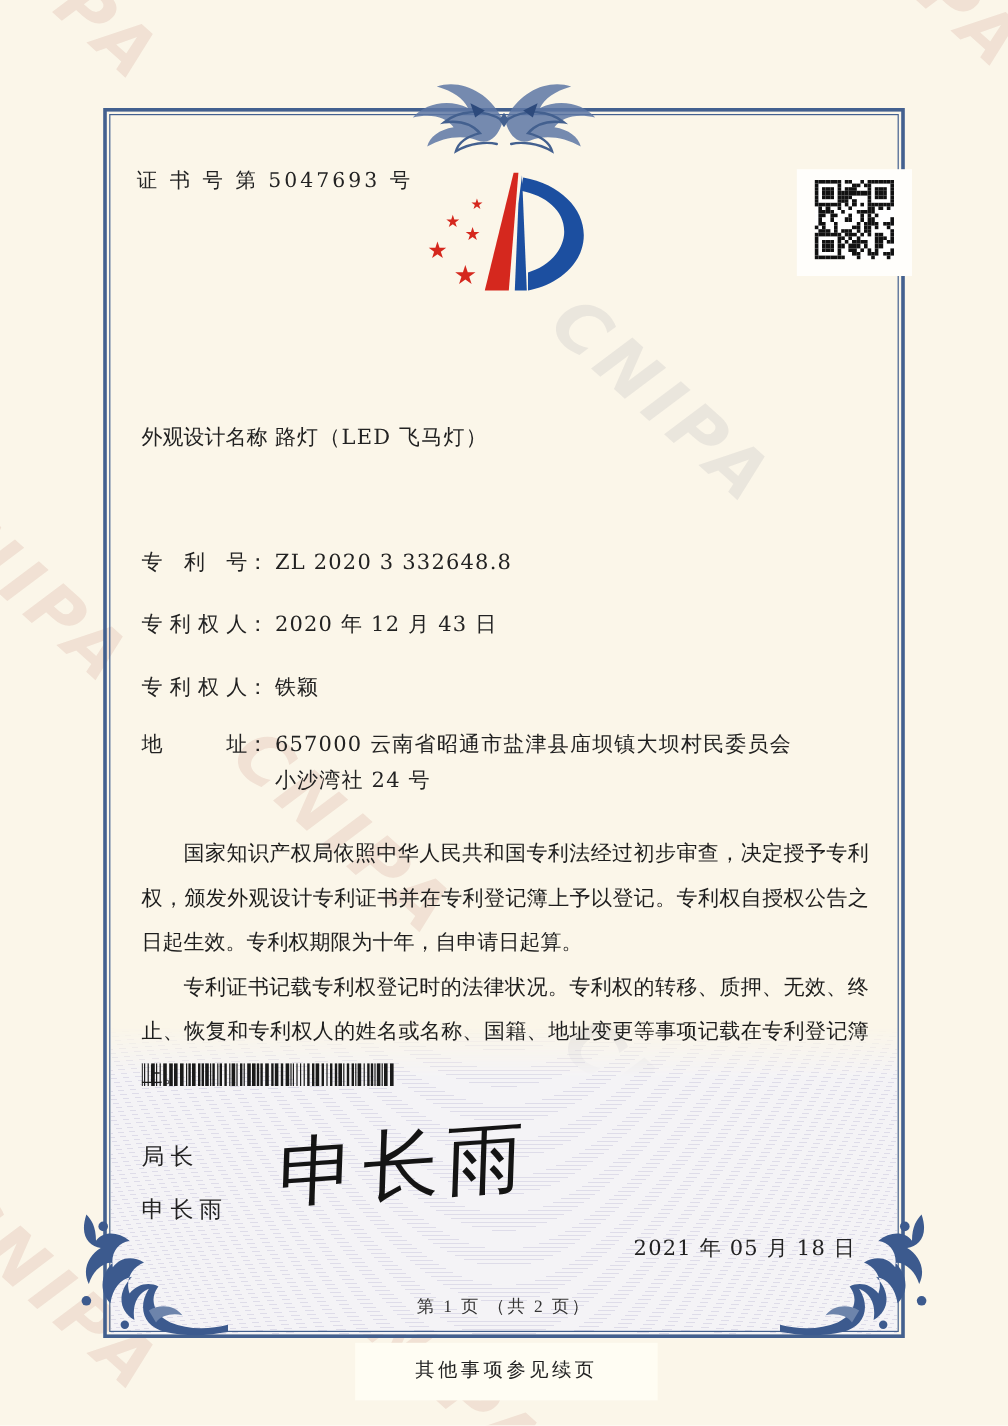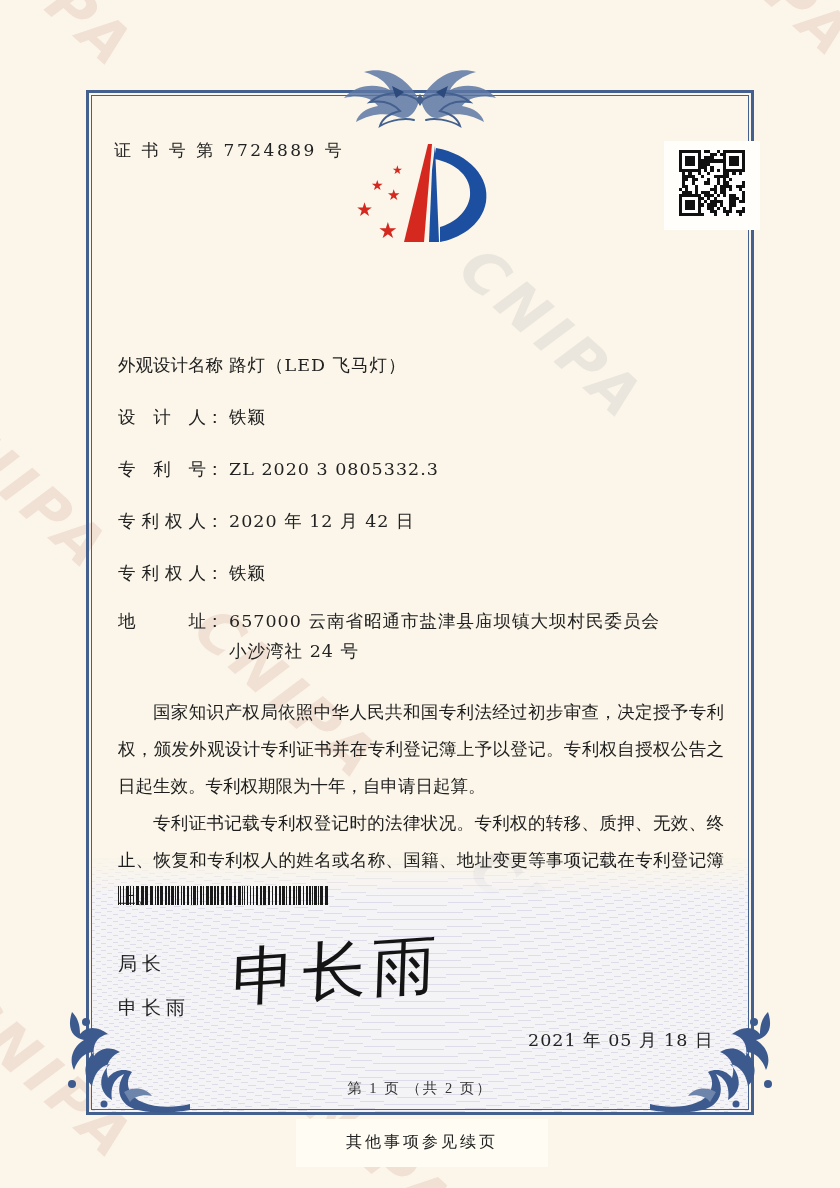--- a/index.html
+++ b/index.html
@@ -122,21 +122,21 @@
         <circle cx="40" cy="96" r="3.5" fill="#3c5a8e"></circle>
         <path d="M60,84 C70,78 82,80 88,88 C80,86 70,88 66,94 Z" fill="#6d84ab"></path>
       </g>
     </defs>
     <use href="#corner-flourish"></use>
   </svg>
   <svg class="ornament flip" style="left:644px; top:1008px;" width="132" height="132" viewBox="0 0 132 132">
     <use href="#corner-flourish"></use>
   </svg>
 
-  <div class="cert-no">证 书 号 第 7724889 号</div>
+  <div class="cert-no">证 书 号 第 5047693 号</div>
 
   <div class="logo">
     <svg width="150" height="120" viewBox="0 0 150 120">
       <polygon points="88,8 92,8 84,106 64,106" fill="#d5281e"></polygon>
       <polygon points="95,10 99,106 89,106 92,34" fill="#1c4fa0"></polygon>
       <path d="M96,12 C130,18 150,42 146,66 C142,90 118,103 100,106 L100,91
                C114,87 128,76 130,60 C132,41 116,27 94,23 Z" fill="#1c4fa0"></path>
     </svg>
     <span class="star" style="left:52px; top:28px; font-size:12px;">★</span>
     <span class="star" style="left:31px; top:42px; font-size:14px;">★</span>
@@ -588,31 +588,27 @@
       <i></i>
       <i class="on"></i>
       <i></i>
     </div>
 
 
   <div class="frow" style="top:350px;">
     <span class="flabel">外观设计名称</span><span class="colon">：</span>
     <span class="fvalue">路灯（LED 飞马灯）</span>
   </div>
-  <div class="frow" style="top:402px;">
-    <span class="flabel">设计人</span><span class="colon">：</span>
-    <span class="fvalue">铁颖</span>
-  </div>
   <div class="frow" style="top:454px;">
     <span class="flabel">专利号</span><span class="colon">：</span>
-    <span class="fvalue">ZL 2020 3 0805332.3</span>
+    <span class="fvalue">ZL 2020 3 332648.8</span>
   </div>
   <div class="frow" style="top:506px;">
     <span class="flabel">专利权人</span><span class="colon">：</span>
-    <span class="fvalue">2020 年 12 月 42 日</span>
+    <span class="fvalue">2020 年 12 月 43 日</span>
   </div>
   <div class="frow" style="top:558px;">
     <span class="flabel">专利权人</span><span class="colon">：</span>
     <span class="fvalue">铁颖</span>
   </div>
   <div class="frow" style="top:606px;">
     <span class="flabel">地址</span><span class="colon">：</span>
     <span class="fvalue wrap">657000 云南省昭通市盐津县庙坝镇大坝村民委员会小沙湾社 24 号</span>
   </div>
 

